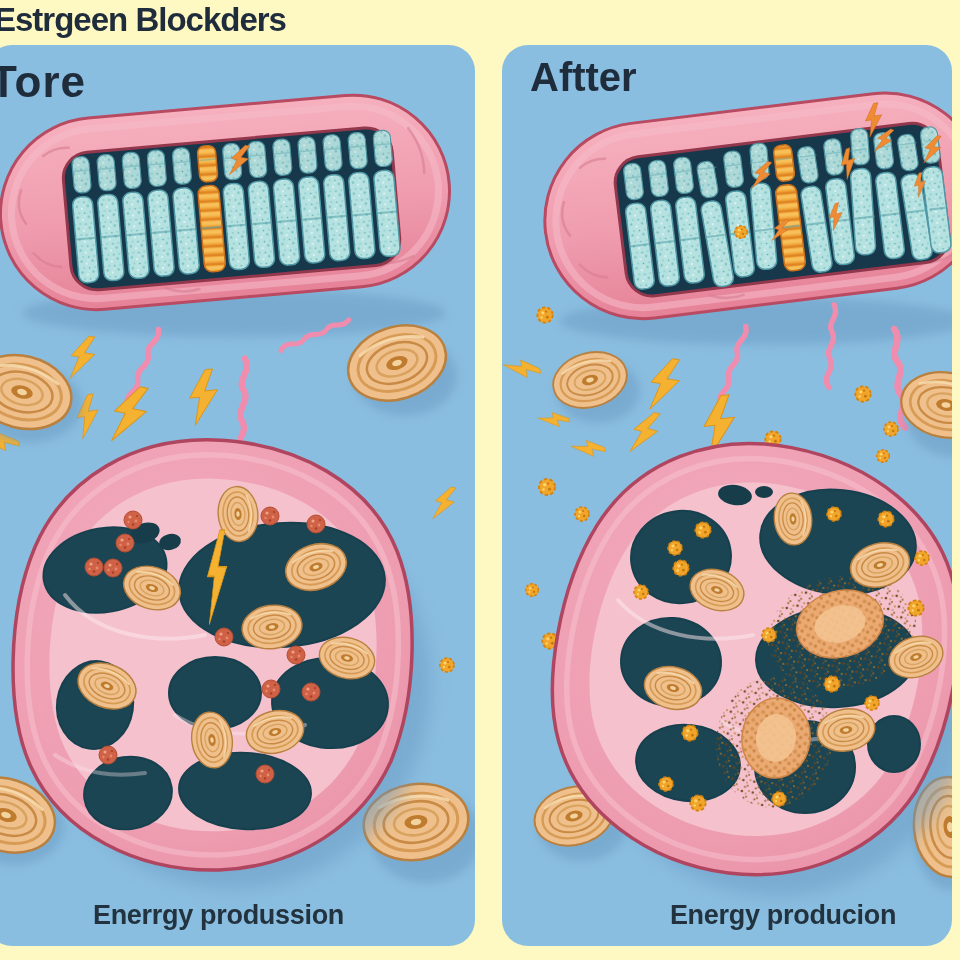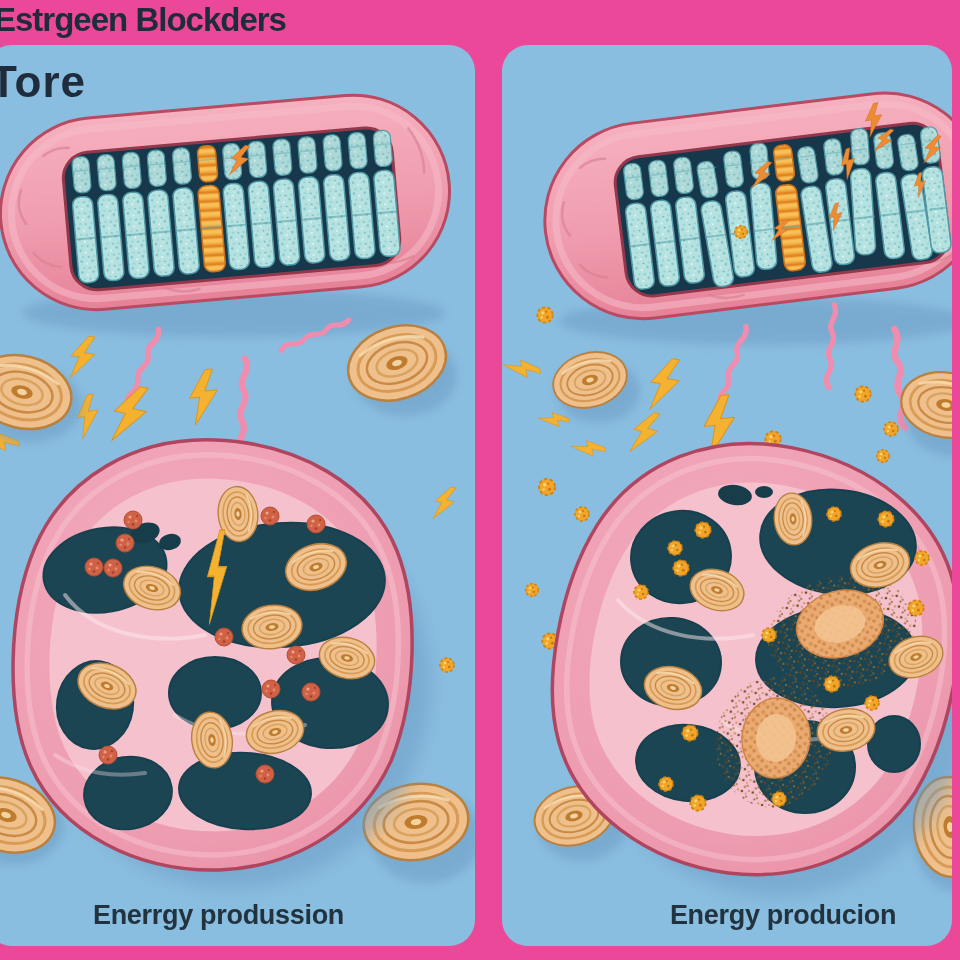--- a/index.html
+++ b/index.html
@@ -1,16 +1,16 @@
 <!DOCTYPE html>
 <html><head>
 <meta charset="utf-8">
 <style>
   html,body{margin:0;padding:0;background:#fff;}
-  .page{position:relative;width:960px;height:960px;background:#ec4899;overflow:hidden;
+  .page{position:relative;width:960px;height:960px;background:#fef9c3;overflow:hidden;
         font-family:"Liberation Sans",sans-serif;}
   .title{position:absolute;white-space:nowrap;font-weight:700;font-size:33px;
          letter-spacing:-1px;color:#1e2c3c;}
   .title.left{left:-6px;top:1px;}
   .title.right{left:514px;top:3px;}
   .panel{position:absolute;top:45px;height:901px;background:#8abee0;border-radius:26px;overflow:hidden;}
   .panel.before{left:-14px;width:489px;}
   .panel.after{left:502px;width:450px;}
   .panel svg{position:absolute;left:0;top:0;}
   .panel-label{position:absolute;color:#1e2c3c;font-weight:700;white-space:nowrap;}
@@ -354,16 +354,17 @@
           <use href="#gdot" transform="translate(11,-25)"></use>
           <use href="#gdot" transform="translate(74,24) scale(1.1)"></use>
           <use href="#gdot" transform="translate(114,43)"></use>
           <use href="#gdot" transform="translate(-68,73) scale(1.1)"></use>
           <use href="#gdot" transform="translate(-92,124)"></use>
           <use href="#gdot" transform="translate(-60,143) scale(1.1)"></use>
           <use href="#gdot" transform="translate(21,139)"></use>
         </g>
       </g>
     </svg>
+    <div class="panel-label">Aftter</div>
     <div class="panel-caption">Energy producion</div>
   </section>
 
 </div>
 
 </body></html>

